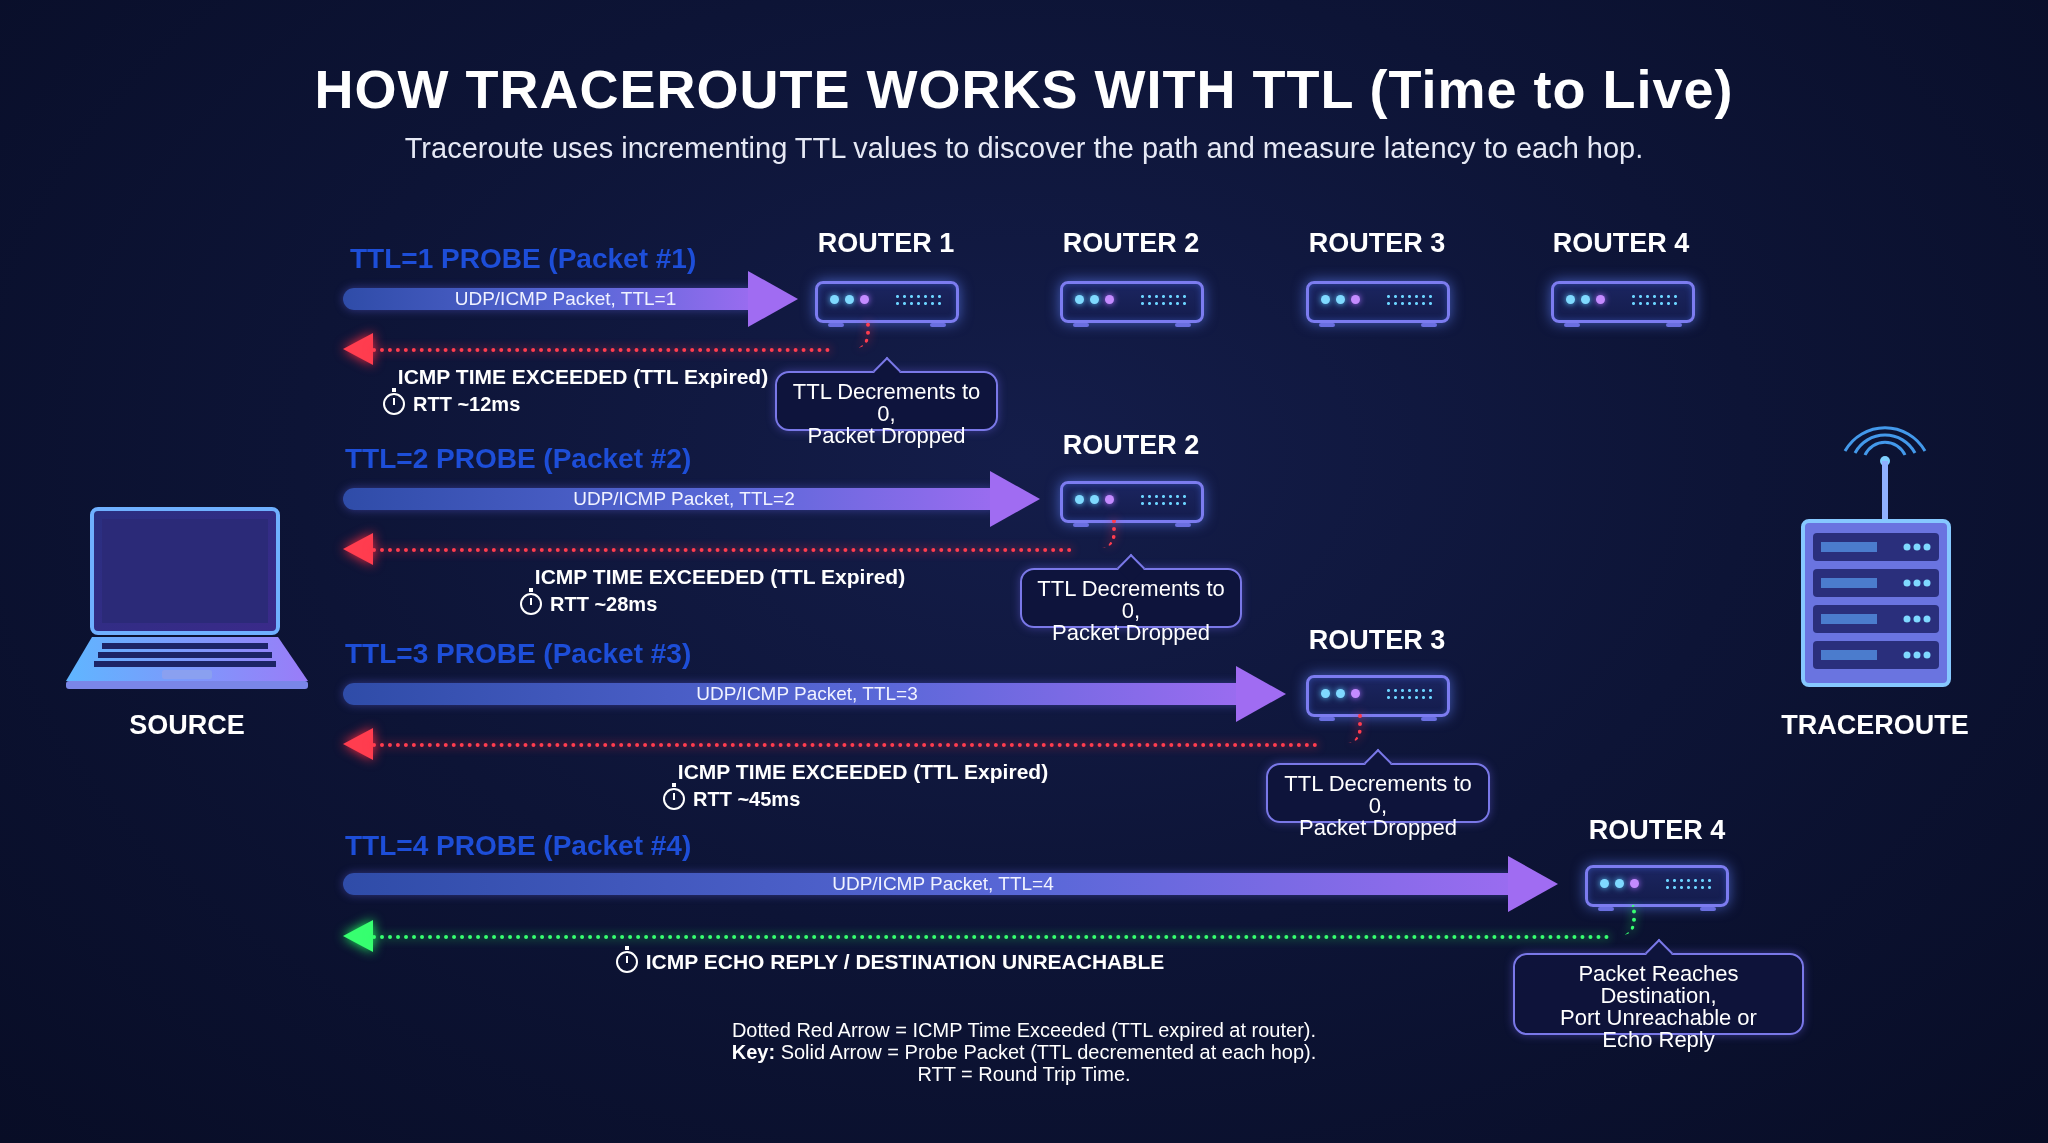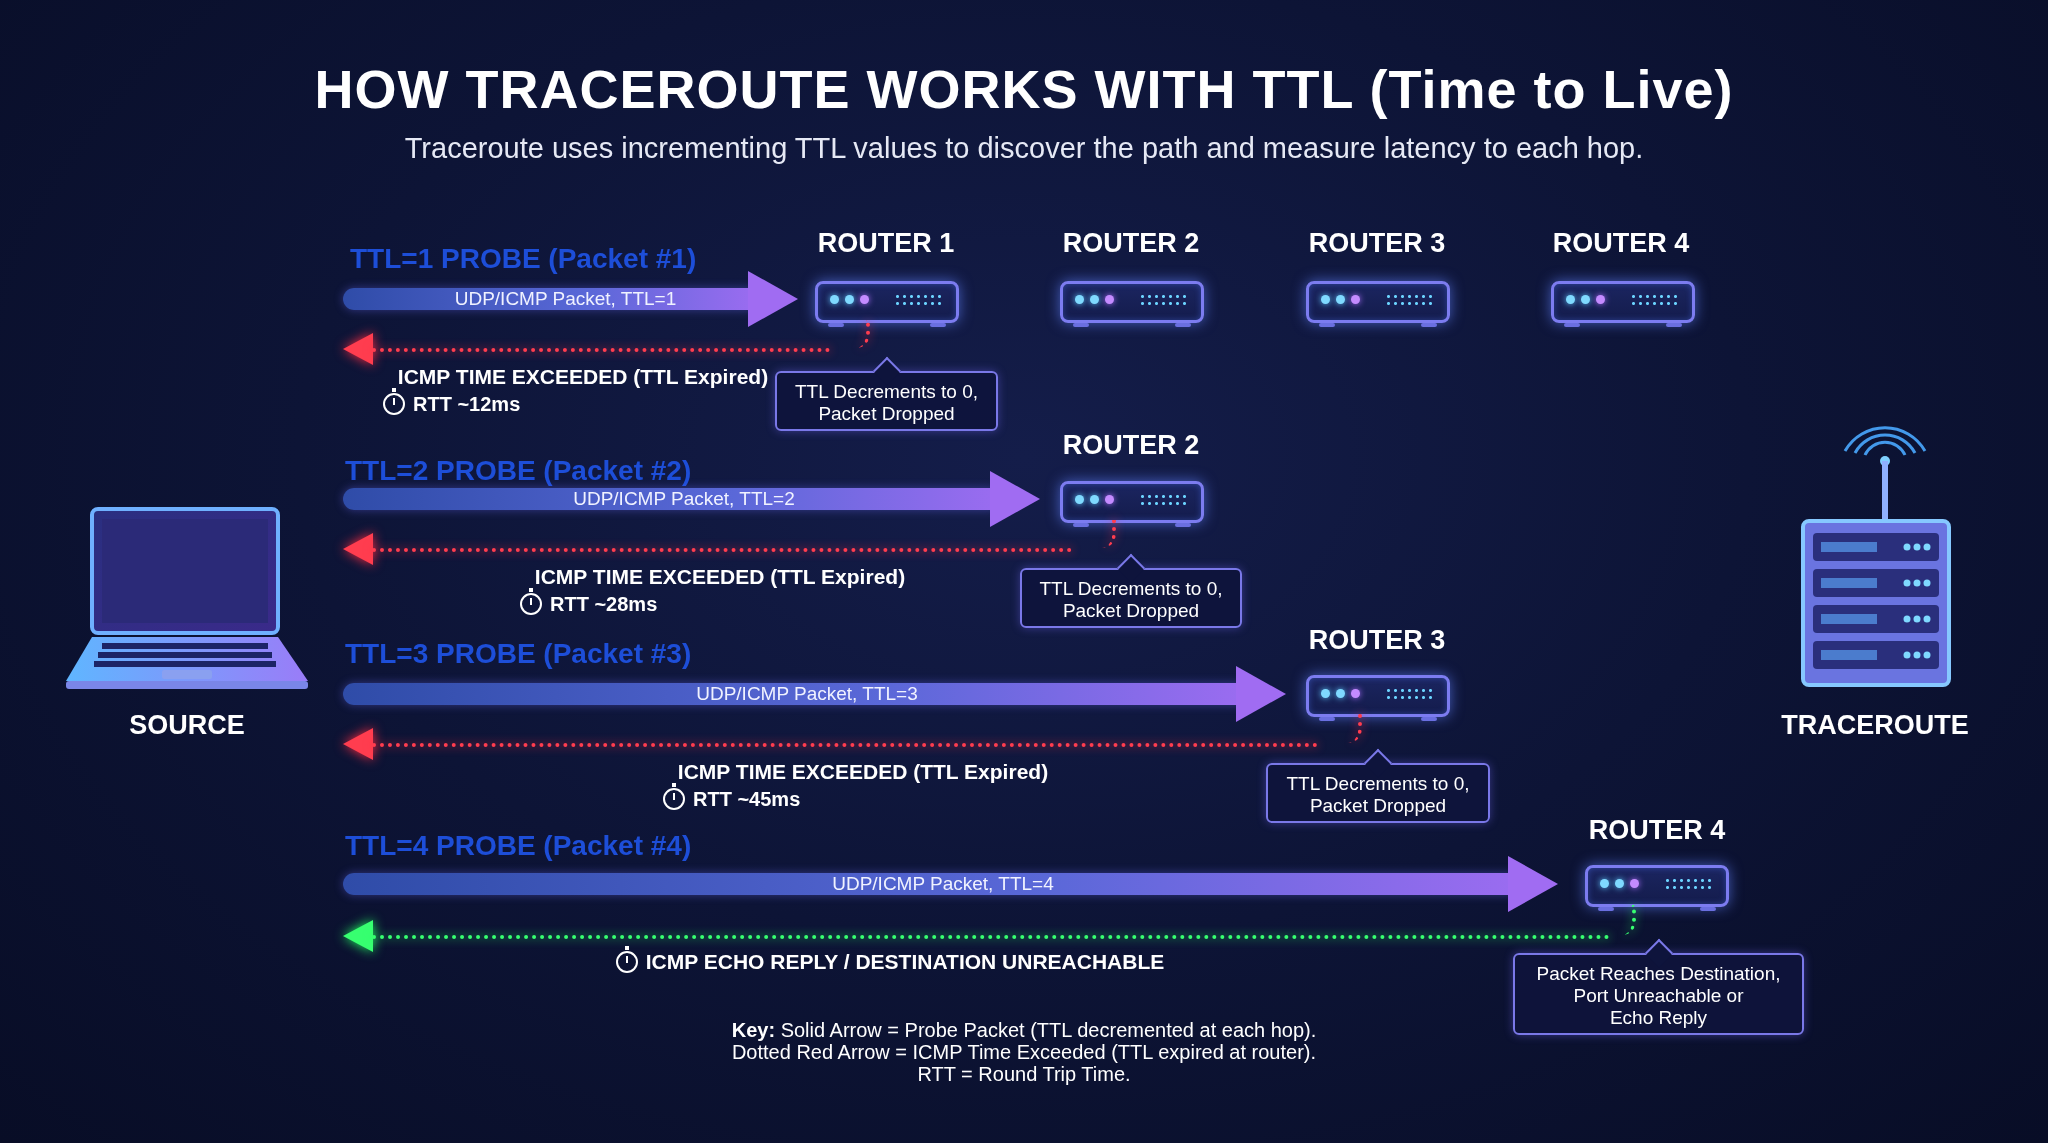--- a/index.html
+++ b/index.html
@@ -35,22 +35,22 @@
   .ret-head { width:0; height:0; border-top:16px solid transparent; border-bottom:16px solid transparent; border-right:30px solid #ff3d4f; filter:drop-shadow(0 0 6px #ff2a40); }
   .ret.green { border-top-color:#37ff70; filter:drop-shadow(0 0 5px #20ff60); }
   .ret-head.green { border-right-color:#37ff70; filter:drop-shadow(0 0 6px #20ff60); }
   .ret-drop { border-right:4px dotted #ff3d4f; border-bottom:4px dotted #ff3d4f; border-bottom-right-radius:14px; filter:drop-shadow(0 0 5px #ff2a40); }
   .ret-drop.green { border-right-color:#37ff70; border-bottom-color:#37ff70; filter:drop-shadow(0 0 5px #20ff60); }
   .icmp-label { font-size:21px; font-weight:bold; color:#fff; text-align:center; white-space:nowrap; }
   .rtt { font-size:20px; font-weight:bold; color:#fff; text-align:left; white-space:nowrap; }
   .timer { display:inline-block; width:18px; height:18px; border:2px solid #fff; border-radius:50%; vertical-align:-4px; margin-right:8px; position:relative; }
   .timer:before { content:""; position:absolute; left:7px; top:-7px; width:4px; height:4px; background:#fff; }
   .timer:after { content:""; position:absolute; left:8px; top:3px; width:2px; height:7px; background:#fff; }
-  .callout { border:2px solid #7a78e8; border-radius:6px; background:rgba(14,20,60,0.9);
-    font-size:19px; color:#fff; text-align:center; line-height:22px; padding:8px 6px;
+  .callout { border:2px solid #7a78e8; border-radius:14px; background:rgba(14,20,60,0.9);
+    font-size:22px; color:#fff; text-align:center; line-height:22px; padding:8px 6px;
     box-shadow:0 0 10px rgba(120,110,255,0.4); box-sizing:border-box; }
   .callout .tip { position:absolute; top:-12px; left:50%; margin-left:-10px; width:18px; height:18px;
     background:rgba(14,20,60,1); border-left:2px solid #7a78e8; border-top:2px solid #7a78e8; transform:rotate(45deg); }
   .side-label { font-size:27px; font-weight:bold; color:#fff; text-align:center; white-space:nowrap; }
   .key { left:0; width:2048px; text-align:center; font-size:20px; color:#fff; line-height:22px; }
   .key b { font-weight:bold; }
 </style>
 </head>
 <body>
 
@@ -176,21 +176,21 @@
 
 <div class="abs icmp-label" style="left:383px;top:365px;width:400px;">ICMP TIME EXCEEDED (TTL Expired)</div>
 <div class="abs rtt" style="left:383px;top:393px;width:400px;"><span class="timer"></span><span>RTT ~12ms</span></div>
 
 <div class="abs callout" style="left:775px;top:371px;width:223px;height:60px;">
   <div class="tip"></div>
   <div style="position:relative">TTL Decrements to 0,</div>
   <div style="position:relative">Packet Dropped</div>
 </div>
 
-<div class="abs probe-title" style="left:345px;top:443px;margin-top:12px;">TTL=2 PROBE (Packet #2)</div>
+<div class="abs probe-title" style="left:345px;top:443px;">TTL=2 PROBE (Packet #2)</div>
 <div class="abs router-label" style="left:1031px;top:430px;">ROUTER 2</div>
 <div class="abs arrow" style="left:343px;top:488px;width:652px;"></div>
 <div class="abs arrow-head" style="left:990px;top:471px;"></div>
 <div class="abs arrow-text" style="left:343px;top:488px;width:682px;">UDP/ICMP Packet, TTL=2</div>
 <div class="abs router" style="left:1060px;top:481px;">
     <div class="dots">
       <span></span>
       <span></span>
       <span></span>
     </div>
@@ -261,16 +261,16 @@
 <div class="abs icmp-label" style="left:540px;top:950px;width:700px;"><span class="timer"></span><span>ICMP ECHO REPLY / DESTINATION UNREACHABLE</span></div>
 
 <div class="abs callout" style="left:1513px;top:953px;width:291px;height:82px;">
   <div class="tip"></div>
   <div style="position:relative">Packet Reaches Destination,</div>
   <div style="position:relative">Port Unreachable or</div>
   <div style="position:relative">Echo Reply</div>
 </div>
 
 <div class="abs key" style="top:1019px;">
+  <div>Dotted Red Arrow = ICMP Time Exceeded (TTL expired at router).</div>
   <div><b>Key:</b> <span>Solid Arrow = Probe Packet (TTL decremented at each hop).</span></div>
-  <div>Dotted Red Arrow = ICMP Time Exceeded (TTL expired at router).</div>
   <div>RTT = Round Trip Time.</div>
 </div>
 
 </body></html>

